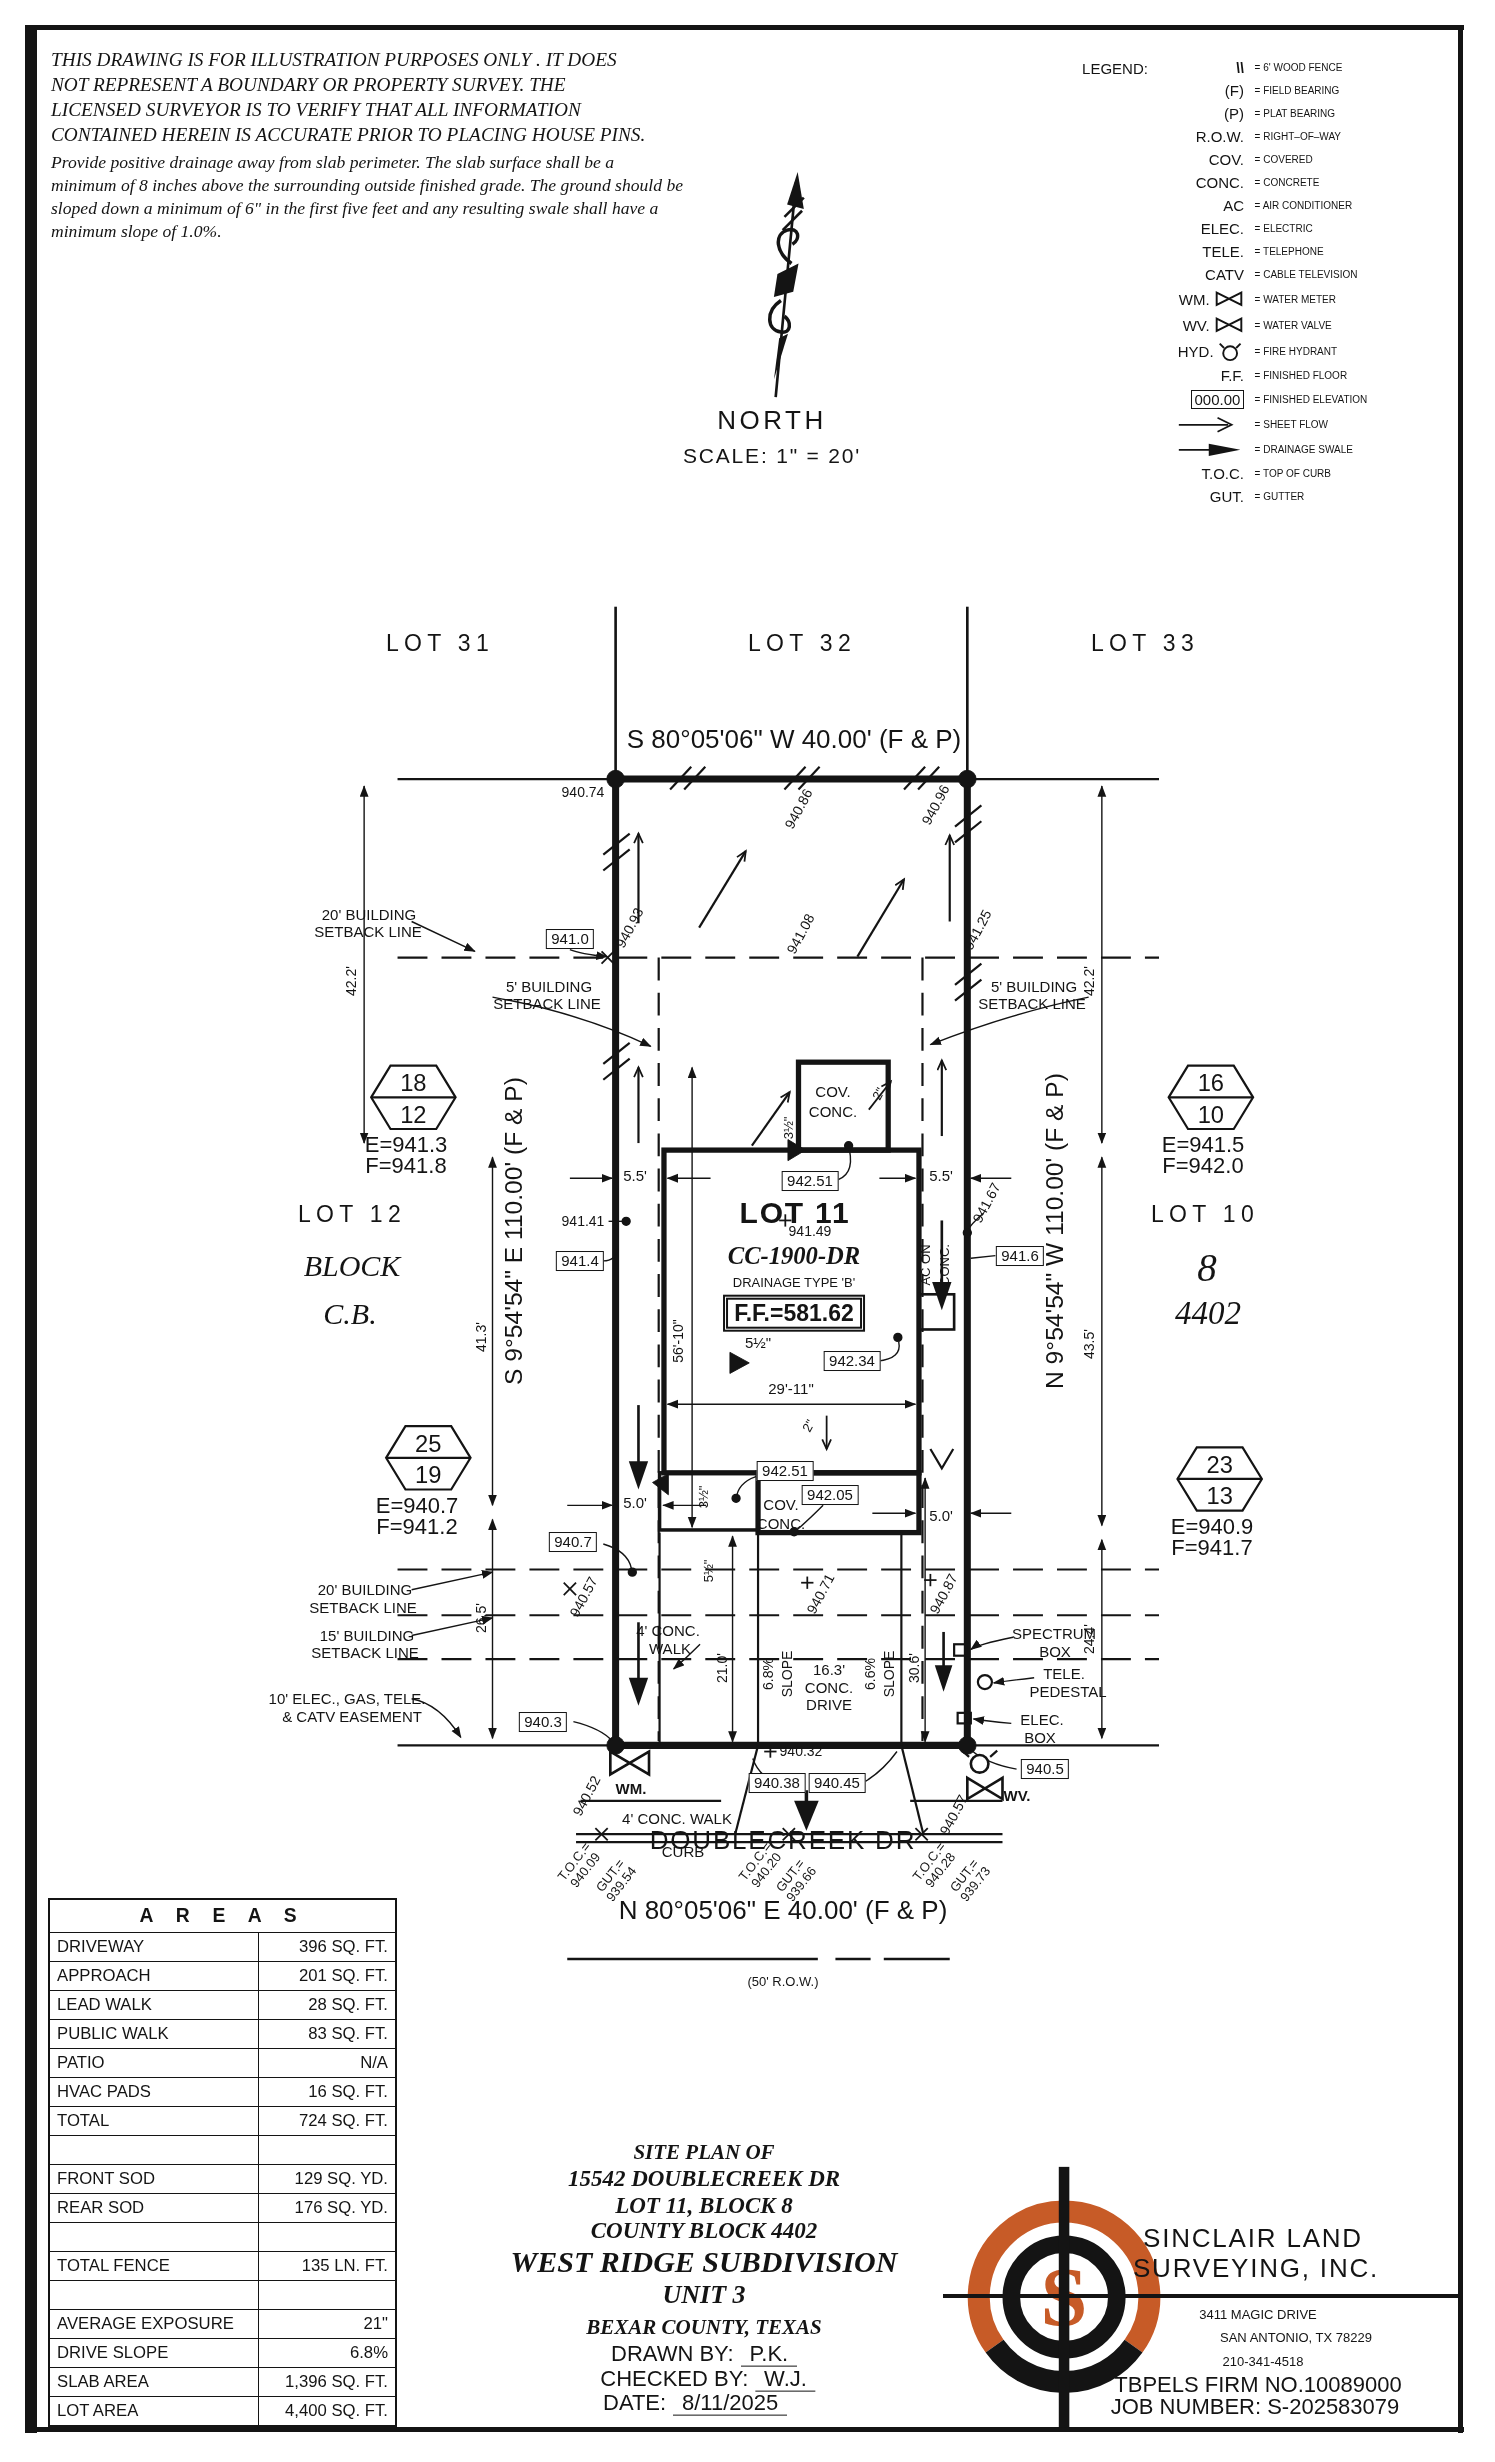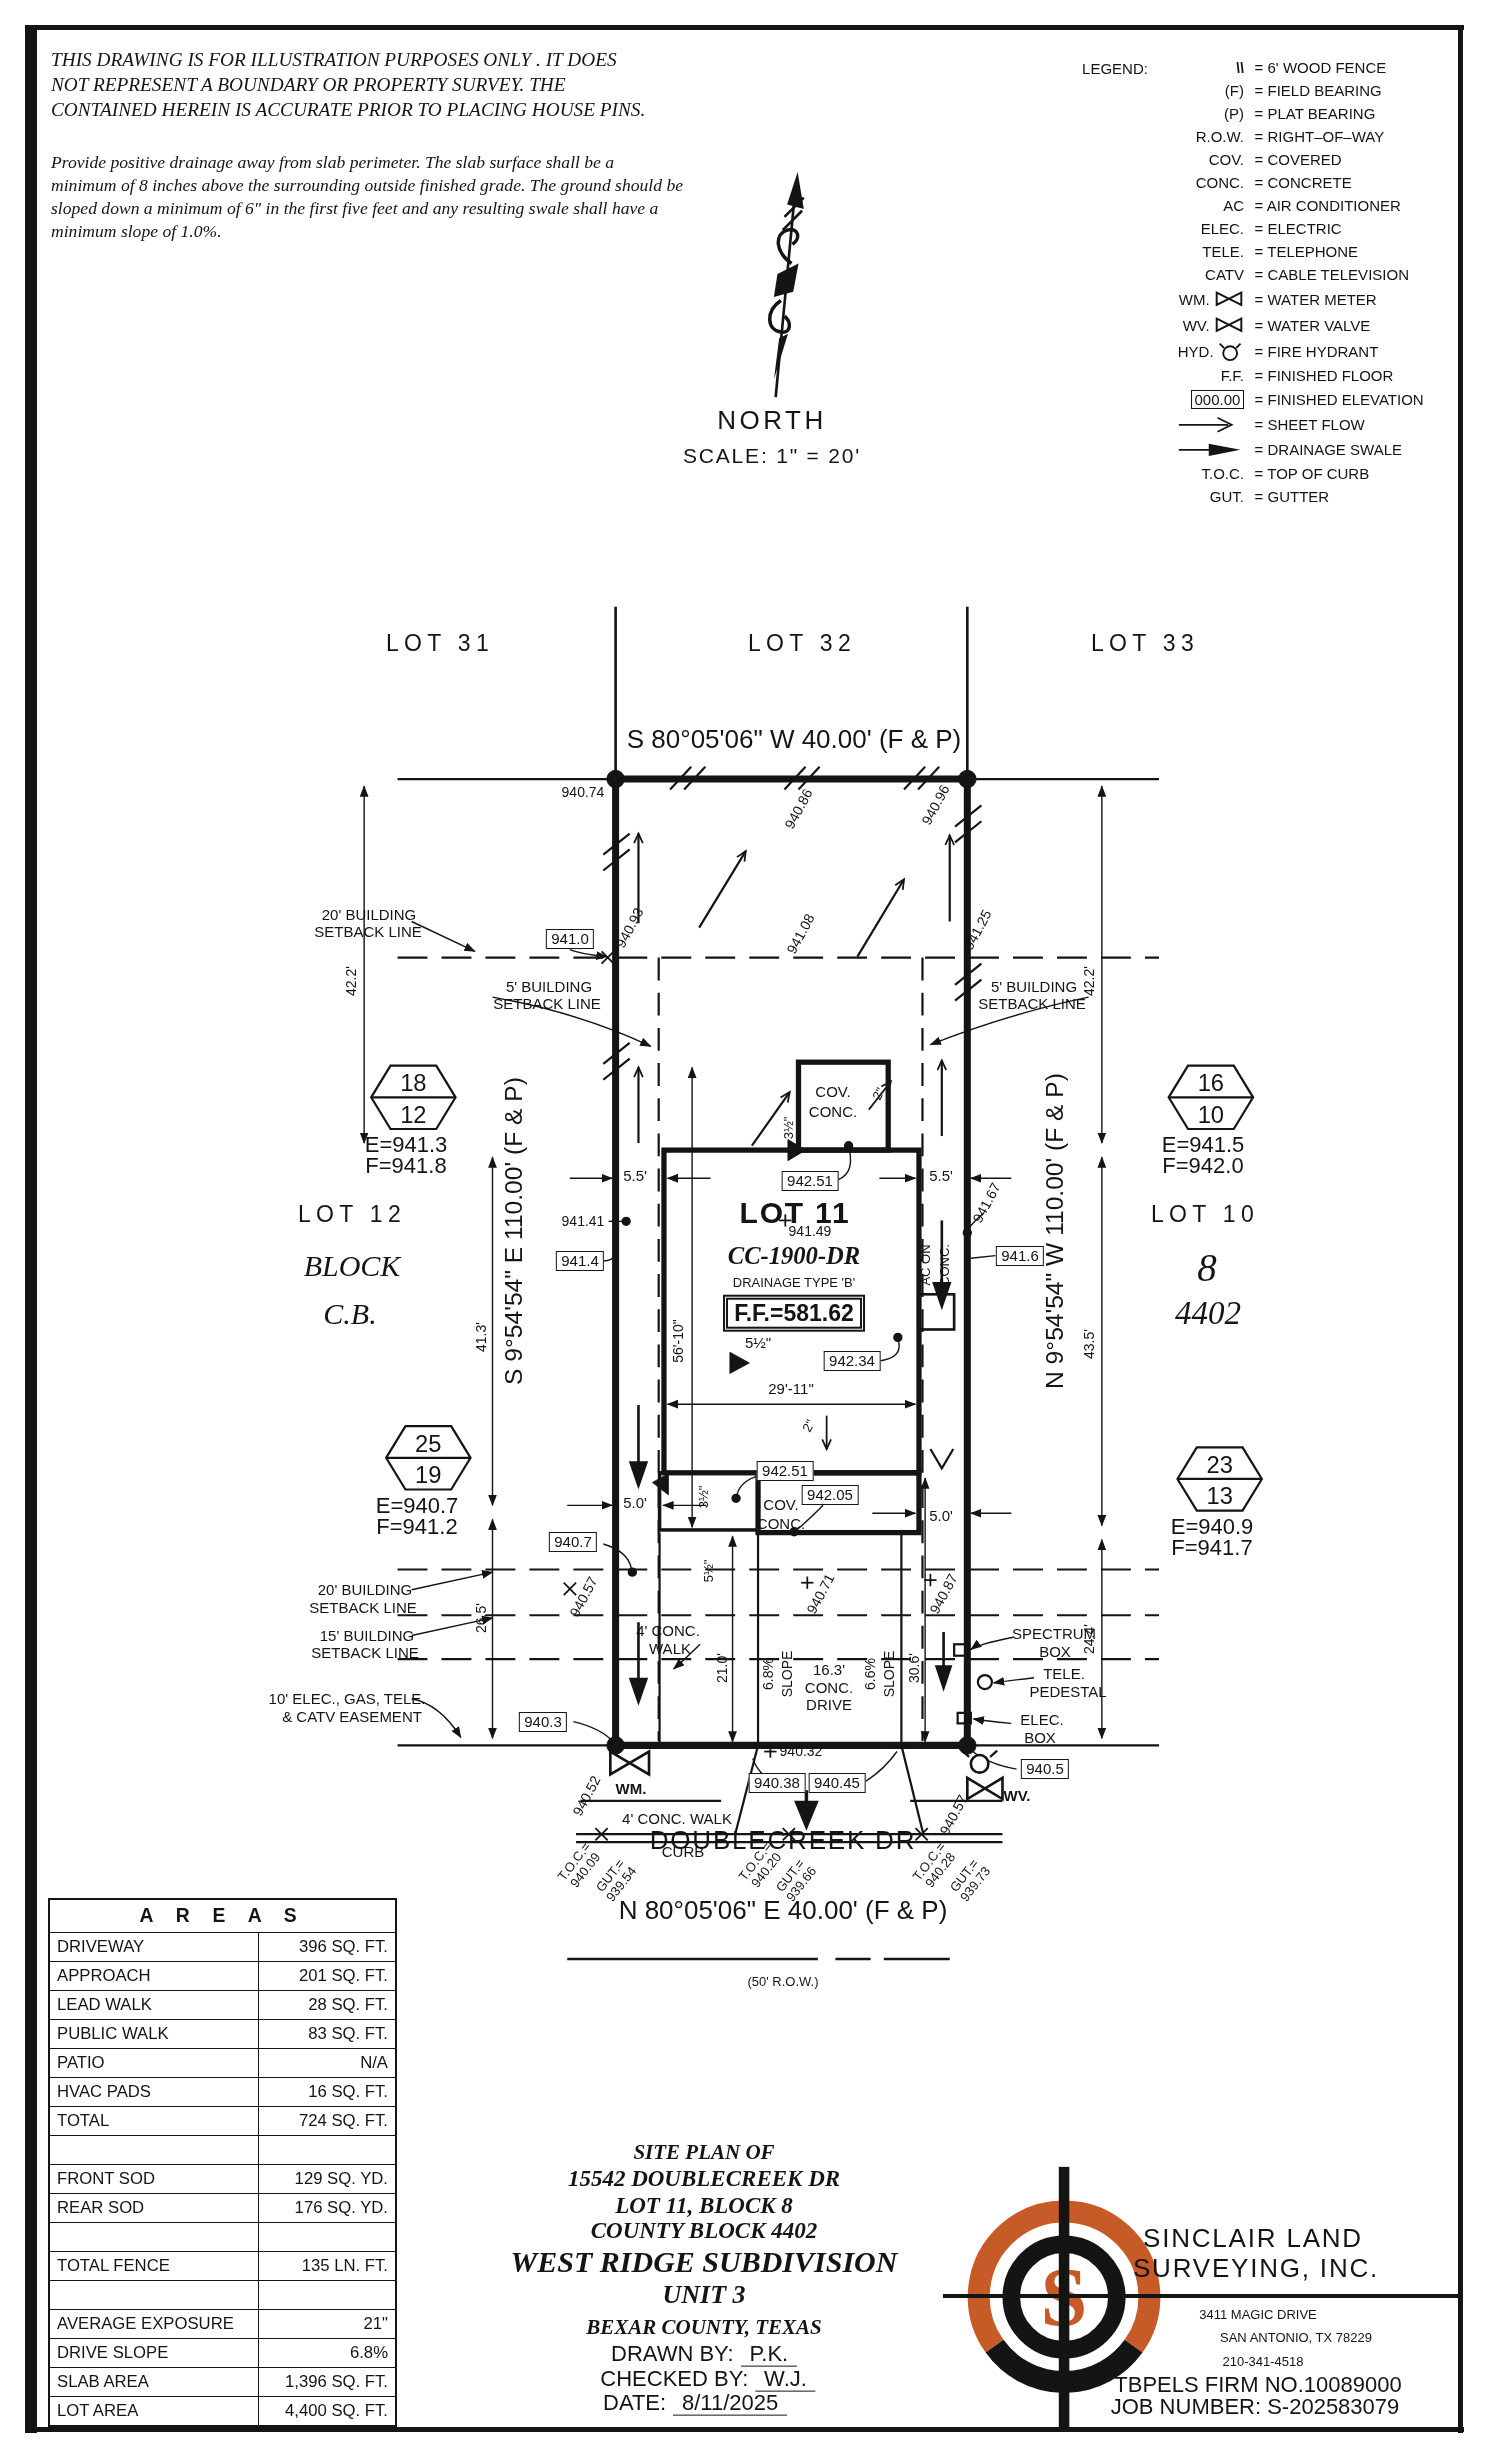--- a/index.html
+++ b/index.html
@@ -12,21 +12,21 @@
   .s20{font-size:22px}.s22{font-size:13px}.s24{font-size:21px}.s26{font-size:23px}.s28{font-size:24.6px}
   .s30{font-size:26px}.s34{font-size:30px}.s38{font-size:33px}.s44{font-size:39px}
   .b{font-weight:bold}.it{font-style:italic}.ser{font-family:"Liberation Serif",serif}
   .ls2{letter-spacing:1.8px}.ls4{letter-spacing:3.5px}.ls6{letter-spacing:5.3px}
   .bx{border:1.8px solid #141414;padding:0.9px 4.4px;background:#fff;}
   .dbl{border:2.6px solid #141414;outline:2.6px solid #141414;outline-offset:1.8px;background:#fff;padding:0.9px 6.2px;}
   .pb{position:absolute;background:#141414;}
   .lgrows{position:absolute;left:1170px;top:56px;width:308px;}
   .lg-row{display:flex;align-items:center;height:23px;}
   .lg-sym{width:74px;display:flex;justify-content:flex-end;align-items:center;gap:4.4px;font-size:15px;}
-  .lg-desc{font-size:15px;padding-left:10.6px;}
+  .lg-desc{font-size:10px;padding-left:10.6px;}
   .lgbox{border:1.8px solid #141414;padding:0 2.6px;}
   .areas{position:absolute;left:48px;top:1898px;width:345px;border:2.6px solid #141414;background:#fff;}
   .ahd{height:32px;border-bottom:1.8px solid #141414;display:flex;align-items:center;justify-content:center;font-size:19.3px;letter-spacing:8.8px;font-weight:bold;}
   .arow{display:flex;height:28px;border-bottom:1.8px solid #141414;font-size:16.7px;}
   .arow:last-child{border-bottom:none;}
   .alab{width:201px;border-right:1.8px solid #141414;display:flex;align-items:center;padding-left:7px;}
   .aval{flex:1;display:flex;align-items:center;justify-content:flex-end;padding-right:7px;}
   .und{display:inline-block;border-bottom:1.8px solid #141414;padding:0 8.8px;margin-left:7px;}
   .dl1{font-size:19.3px;}
   .dl2{font-size:17.6px;}
@@ -38,20 +38,21 @@
 <div class="page">
 
   <div class="pb" style="left:24.6px;top:24.6px;width:12.3px;height:2408px"></div>
   <div class="pb" style="left:24.6px;top:24.6px;width:1439px;height:5.3px"></div>
   <div class="pb" style="left:1458px;top:24.6px;width:5.3px;height:2408px"></div>
   <div class="pb" style="left:24.6px;top:2427px;width:1439px;height:5.3px"></div>
 
   <div class="tl ser it dl1" style="left:51px;top:47px">
     <div>THIS DRAWING IS FOR ILLUSTRATION PURPOSES ONLY . IT DOES</div>
     <div>NOT REPRESENT A BOUNDARY OR PROPERTY SURVEY. THE</div>
+    <div>LICENSED SURVEYOR IS TO VERIFY THAT ALL INFORMATION</div>
     <div>CONTAINED HEREIN IS ACCURATE PRIOR TO PLACING HOUSE PINS.</div>
   </div>
   <div class="tl ser it dl2" style="left:51px;top:151px">
     <div>Provide positive drainage away from slab perimeter. The slab surface shall be a</div>
     <div>minimum of 8 inches above the surrounding outside finished grade. The ground should be</div>
     <div>sloped down a minimum of 6" in the first five feet and any resulting swale shall have a</div>
     <div>minimum slope of 1.0%.</div>
   </div>
 
   <svg style="left:721px;top:158px" width="141" height="255" viewBox="0 0 160 290">

